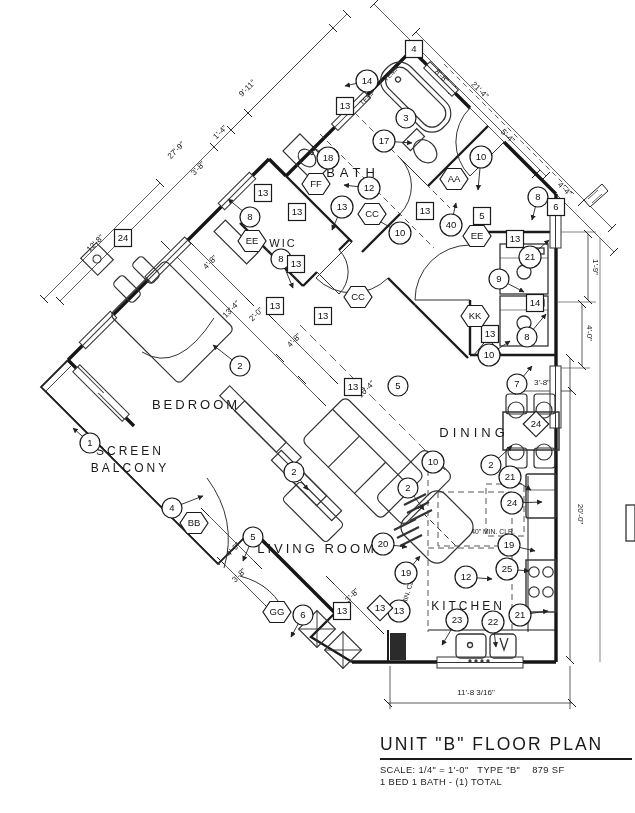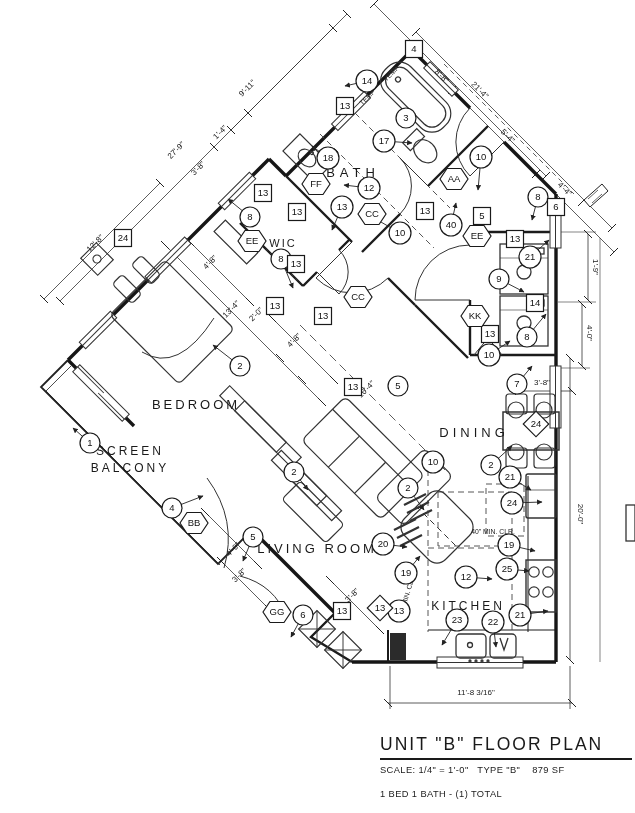--- a/index.html
+++ b/index.html
@@ -9,21 +9,21 @@
   svg text{font-family:"Liberation Sans",sans-serif;fill:#1a1a1a;}
   .room{text-anchor:middle;font-weight:500;}
   .dim{font-size:8px;text-anchor:middle;}
   .note{font-size:6.8px;text-anchor:middle;}
   .tag{fill:#ffffff;stroke:#1a1a1a;stroke-width:1.2;}
   .tagtext{font-size:9.5px;text-anchor:middle;fill:#111;}
   .titleblock{position:absolute;left:380px;top:734px;width:252px;}
   .tb-title{font-size:17.5px;letter-spacing:2px;white-space:nowrap;font-weight:500;
             border-bottom:2px solid #1a1a1a;padding-bottom:3px;}
   .tb-line1{margin-top:5px;font-size:9.3px;letter-spacing:.4px;white-space:pre;}
-  .tb-line2{font-size:9.3px;letter-spacing:.4px;margin-top:14px;white-space:pre;}
+  .tb-line2{font-size:9.3px;letter-spacing:.4px;margin-top:2px;white-space:pre;}
 </style>
 </head>
 <body>
 
 <div class="sheet">
 <svg width="635" height="813" viewBox="0 0 635 813">
   <defs>
     <marker id="ah" markerWidth="8" markerHeight="8" refX="5.5" refY="3" orient="auto">
       <path d="M0,0 L6,3 L0,6 Z" fill="#222"></path>
     </marker>

